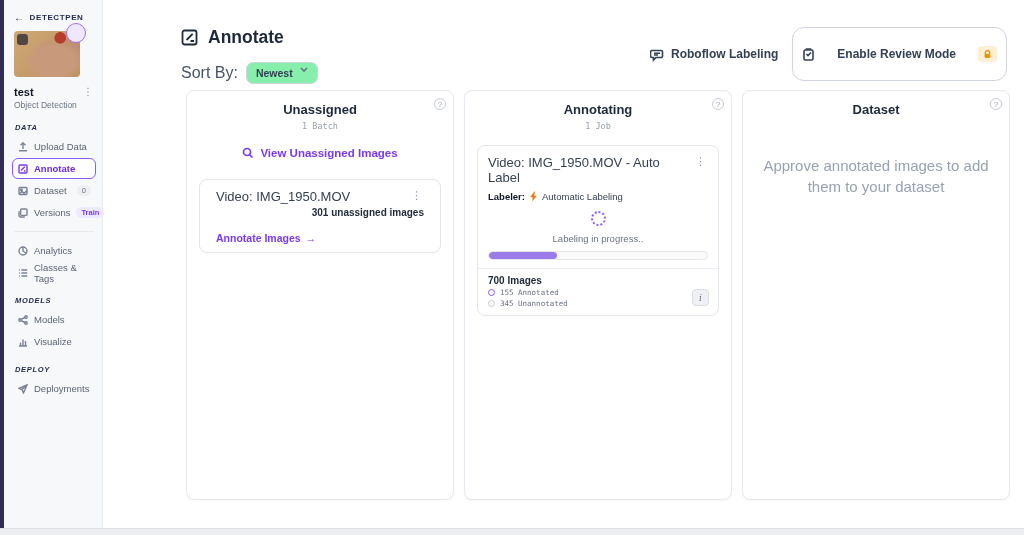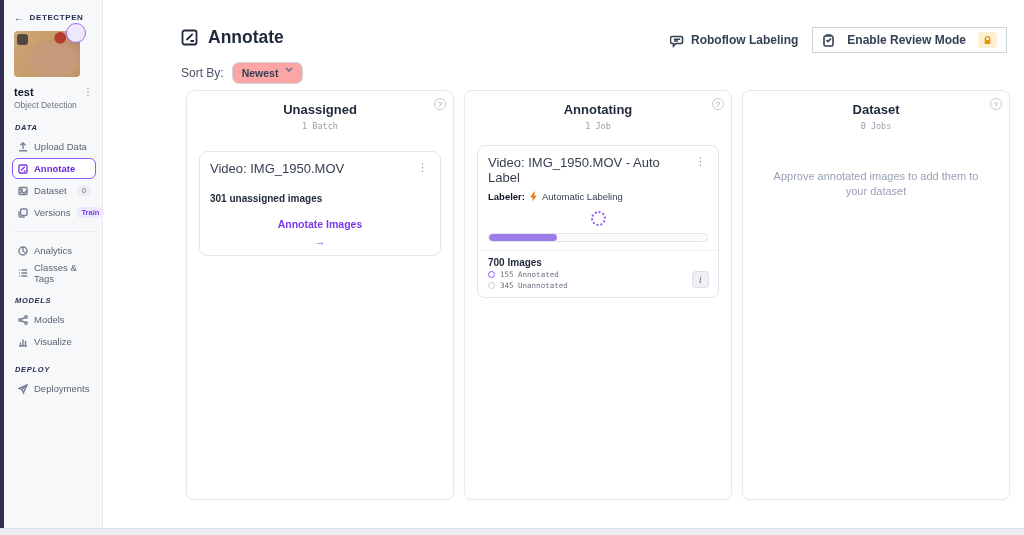--- a/index.html
+++ b/index.html
@@ -48,58 +48,58 @@
 
   
   .main { position:absolute; left:103px; top:0; width:921px; height:528px; background:#fff; }
   .page-head { position:absolute; left:77px; top:27px; display:flex; align-items:center; gap:9px; }
   .page-head svg { width:19px; height:19px; stroke:#1e293b; fill:none; stroke-width:1.8; }
   .page-title { font-size:17.5px; font-weight:bold; color:#1e293b; }
   .head-right { position:absolute; right:17px; top:27px; display:flex; align-items:center; gap:14px; }
   .rf-label-btn { display:flex; align-items:center; gap:6px; font-size:12px; font-weight:600;
                   color:#344054; cursor:pointer; }
   .rf-label-btn svg { width:15px; height:15px; stroke:#344054; fill:none; stroke-width:1.6; }
-  .review-btn { display:flex; align-items:center; gap:12px; background:#fff; border:1px solid #d0d5dd;
-                border-radius:0; padding:4px 9px; font-size:12px; font-weight:600; color:#344054;
+  .review-btn { display:flex; align-items:center; gap:22px; background:#fff; border:1px solid #d0d5dd;
+                border-radius:12px; padding:18px 9px; font-size:12px; font-weight:600; color:#344054;
                 cursor:pointer; }
   .review-btn svg { width:13px; height:13px; stroke:#344054; fill:none; stroke-width:1.6; }
   .lock-badge { width:19px; height:16px; background:#fcefd3; border-radius:4px;
                 display:flex; align-items:center; justify-content:center; }
   .lock-badge svg { width:9px; height:9px; fill:#e8930c; stroke:none; }
   .sort-row { position:absolute; left:78px; top:62px; display:flex; align-items:center; gap:8px; }
-  .sort-label { font-size:12px; color:#475467; }
+  .sort-label { font-size:16px; color:#475467; }
   .sort-select { display:flex; align-items:flex-start; gap:7px; border:1px solid #d0d5dd; border-radius:7px;
-                 background:#fca5a5; padding:4px 9px; font-size:10.5px; font-weight:600; color:#344054;
+                 background:#86efac; padding:4px 9px; font-size:10.5px; font-weight:600; color:#344054;
                  cursor:pointer; }
   .sort-select svg { width:8px; height:5px; stroke:#667085; fill:none; stroke-width:1.6; }
 
   
   .col { position:absolute; top:90px; width:268px; height:410px; background:#fff;
          border:1px solid #e7e9ee; border-radius:8px; box-shadow:0 1px 2px rgba(16,24,40,.04); }
   .col-1 { left:83px; }  .col-2 { left:361px; }  .col-3 { left:639px; }
   .col-help { position:absolute; top:7px; right:7px; width:12px; height:12px; border:1px solid #c6ccd4;
               border-radius:50%; color:#9aa1ad; font-size:8px; line-height:11px; text-align:center;
               cursor:pointer; }
   .col-title { text-align:center; font-size:13px; font-weight:bold; color:#1e293b; margin-top:11px; }
   .col-count { text-align:center; font-size:8.5px; color:#98a0ab; margin-top:4px;
                font-family:"DejaVu Sans Mono", monospace; }
   .col-link { display:flex; align-items:center; justify-content:center; gap:6px; color:#7c3aed;
               font-size:11.5px; font-weight:600; cursor:pointer; }
   .col-link svg { width:12px; height:12px; stroke:#7c3aed; fill:none; stroke-width:1.7; }
   .link-upload { margin-top:21px; }
   .link-view { margin-top:16px; }
 
   .job-card { margin:0 12px; background:#fff; border:1px solid #e3e6ea; border-radius:8px; position:relative; }
-  .card-unassigned { margin-top:20px; padding:9px 10px 8px; }
+  .card-unassigned { margin-top:20px; padding:9px 16px 8px; }
   .card-title-row { display:flex; justify-content:space-between; align-items:flex-start; }
   .card-title { font-size:13px; color:#374151; }
   .kebab { color:#8b93a2; font-size:11px; cursor:pointer; padding:0 2px; }
-  .card-sub { font-size:10px; font-weight:600; color:#1f2937; margin-top:17px; }
+  .card-sub { font-size:10px; font-weight:600; color:#1f2937; margin-top:3px;text-align:right; }
   .card-action { display:flex; align-items:center; gap:5px; margin-top:14px;
-                 color:#7c3aed; font-size:10.5px; font-weight:600; cursor:pointer;flex-direction:column; }
+                 color:#7c3aed; font-size:10.5px; font-weight:600; cursor:pointer; }
 
   .card-annotating { margin-top:14px; padding:9px 10px 7px; }
   .labeler-row { display:flex; align-items:center; gap:4px; margin-top:6px; font-size:9.5px; }
   .labeler-key { font-weight:bold; color:#111827; }
   .bolt svg { width:9px; height:11px; fill:#f2760b; display:block; }
   .labeler-val { color:#374151; }
   .spinner { width:15px; height:15px; border:2px dotted #8b5cf6; border-radius:50%;
              margin:9px auto 0; animation:spin 1.2s linear infinite; }
   @keyframes spin { to { transform:rotate(360deg); } }
   .progress-status { text-align:center; font-size:9.5px; color:#6b7280; margin-top:7px; }
@@ -109,21 +109,21 @@
   .card-sep { height:1px; background:#eceef1; margin:8px -10px 6px; }
   .total-images { font-size:10px; font-weight:bold; color:#1f2937; }
   .legend-row { display:flex; align-items:center; gap:5px; margin-top:2px;
                 font-size:7.5px; color:#6b7280; font-family:"DejaVu Sans Mono", monospace; }
   .legend-dot { width:7px; height:7px; border-radius:50%; border:1.5px solid #8b5cf6; flex:0 0 7px; }
   .legend-dot.gray { border-color:#c6ccd4; }
   .info-btn { position:absolute; right:9px; bottom:9px; width:17px; height:17px; background:#eef0f3;
               border:1px solid #dadee4; border-radius:4px; color:#6b7280; font-size:9px;
               display:flex; align-items:center; justify-content:center; cursor:pointer;
               font-family:"DejaVu Serif", serif; font-style:italic; }
-  .dataset-empty { margin:38px 20px 16px; text-align:center; font-size:11px; color:#98a2b3; line-height:1.4; }
+  .dataset-empty { margin:38px 20px 16px; text-align:center; font-size:15px; color:#98a2b3; line-height:1.4; }
 </style>
 </head>
 <body>
 
 <div class="sidebar">
   <div class="edge-strip"></div>
   <div class="sb-inner">
     <div class="back-link">
       <span class="back-arrow">←</span>
       <span>DETECTPEN</span>
@@ -281,20 +281,27 @@
           <path d="M1 1l3 3 3-3"></path>
         </svg>
     </div>
   </div>
 
   <div class="col col-1">
     <div class="col-help">?</div>
     <div class="col-title">Unassigned</div>
     <div class="col-count">1 Batch</div>
 
+    <div class="col-link link-view">
+      <svg viewBox="0 0 12 12">
+          <circle cx="5" cy="5" r="3.5"></circle>
+          <path d="m7.8 7.8 2.7 2.7"></path>
+        </svg>
+      <span>View Unassigned Images</span>
+    </div>
 
     <div class="job-card card-unassigned">
       <div class="card-title-row">
         <span class="card-title">Video: IMG_1950.MOV</span>
         <span class="kebab">⋮</span>
       </div>
       <div class="card-sub">301 unassigned images</div>
       <div class="card-action">
         <span>Annotate Images</span>
         <span>→</span>
@@ -315,39 +322,39 @@
       <div class="labeler-row">
         <span class="labeler-key">Labeler:</span>
         <span class="bolt">
           <svg viewBox="0 0 9 11">
               <path d="M5.2.5 1.2 6.2h2.4L3.4 10.5l4.2-5.8H5.2L5.9.5Z"></path>
             </svg>
         </span>
         <span class="labeler-val">Automatic Labeling</span>
       </div>
       <div class="spinner"></div>
+      <div class="progress-status">Labeling in progress..</div>
       <div class="progress-track">
         <div class="progress-fill" style="width: 31%; background: rgb(155, 124, 232);"></div>
       </div>
       <div class="card-sep"></div>
       <div class="total-images">700 Images</div>
       <div class="legend-row">
         <span class="legend-dot"></span>
         <span>155 Annotated</span>
       </div>
       <div class="legend-row">
         <span class="legend-dot gray"></span>
         <span>345 Unannotated</span>
       </div>
       <div class="info-btn">i</div>
     </div>
   </div>
 
   <div class="col col-3">
     <div class="col-help">?</div>
     <div class="col-title">Dataset</div>
-    <div class="col-count">0 Jobs</div>
     <div class="dataset-empty">Approve annotated images to add them to your dataset</div>
   </div>
 
 </div>
 
 <div class="bottom-strip"></div>
 
 </body></html>

